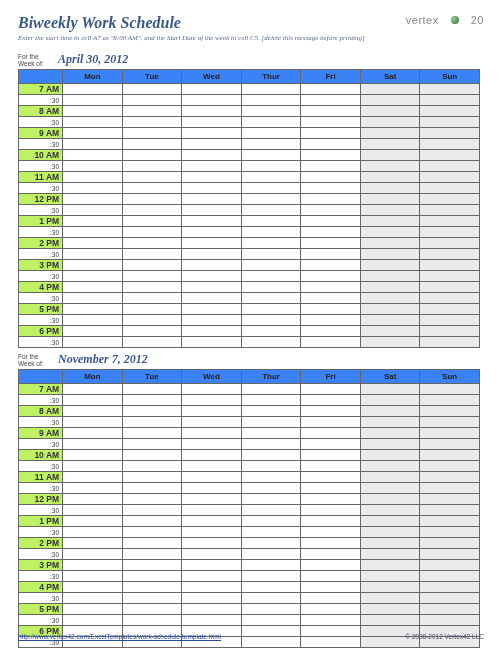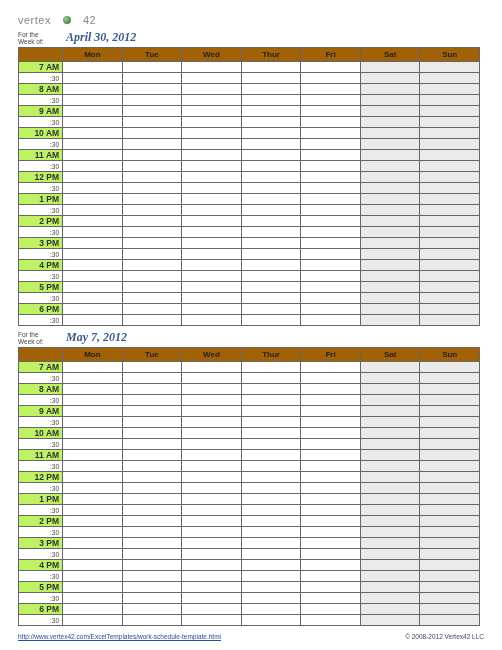--- a/index.html
+++ b/index.html
@@ -44,21 +44,20 @@
   }
   .logo .dot {
     width: 8px; height: 8px; border-radius: 50%;
     background: radial-gradient(circle at 35% 35%, #9c9, #2a6a2a);
     display: inline-block;
   }
   .week-block { margin-top: 4px; }
   .week-label-row {
     display: flex;
     align-items: flex-end;
-    gap: 8px;
     margin-bottom: 2px;
   }
   .for-week {
     font-size: 6.5px;
     color: #444;
     line-height: 1.1;
     width: 34px;
   }
   .week-date {
     font-family: "Times New Roman", serif;
@@ -70,21 +69,21 @@
   }
   table.schedule {
     border-collapse: collapse;
     width: 462px;
     table-layout: fixed;
   }
   table.schedule th, table.schedule td {
     border: 1px solid #666;
   }
   table.schedule th {
-    background: #a16207;
+    background: #3b82f6;
     font-size: 8px;
     font-weight: bold;
     color: #222;
     height: 14px;
     text-align: center;
   }
   .time-col { width: 40px; }
   .day-col { width: 54px; }
   .weekend { background: #eaeaea; }
   td.hour-cell {
@@ -116,24 +115,28 @@
     justify-content: space-between;
     font-size: 6.5px;
     color: #446;
   }
   .footer a { color: #2a4aa0; text-decoration: underline; }
 </style>
 </head>
 <body>
 
 <div class="header-row">
+  <div>
+    <div class="title">Biweekly Work Schedule</div>
+    <div class="instruction">Enter the start time in cell A7 as "8:00 AM", and the Start Date of the week in cell C5.  [delete this message before printing]</div>
+  </div>
   <div class="logo">
     <span>vertex</span>
       <span class="dot"></span>
-      <span>42</span>
+      <span>20</span>
   </div>
 </div>
 
 <div id="weeks-container">
     <div class="week-block">
       <div class="week-label-row">
         <div class="for-week">For the
 Week of:</div>
         <div class="week-date">April 30, 2012</div>
       </div>
@@ -391,21 +394,21 @@
             <td class="slot weekend"></td>
             <td class="slot weekend"></td>
           </tr>
         </tbody>
       </table>
     </div>
     <div class="week-block">
       <div class="week-label-row">
         <div class="for-week">For the
 Week of:</div>
-        <div class="week-date">May 7, 2012</div>
+        <div class="week-date">November 7, 2012</div>
       </div>
       <table class="schedule">
         <thead>
           <tr>
             <th class="time-col"></th>
             <th class="day-col">Mon</th>
             <th class="day-col">Tue</th>
             <th class="day-col">Wed</th>
             <th class="day-col">Thur</th>
             <th class="day-col">Fri</th>

